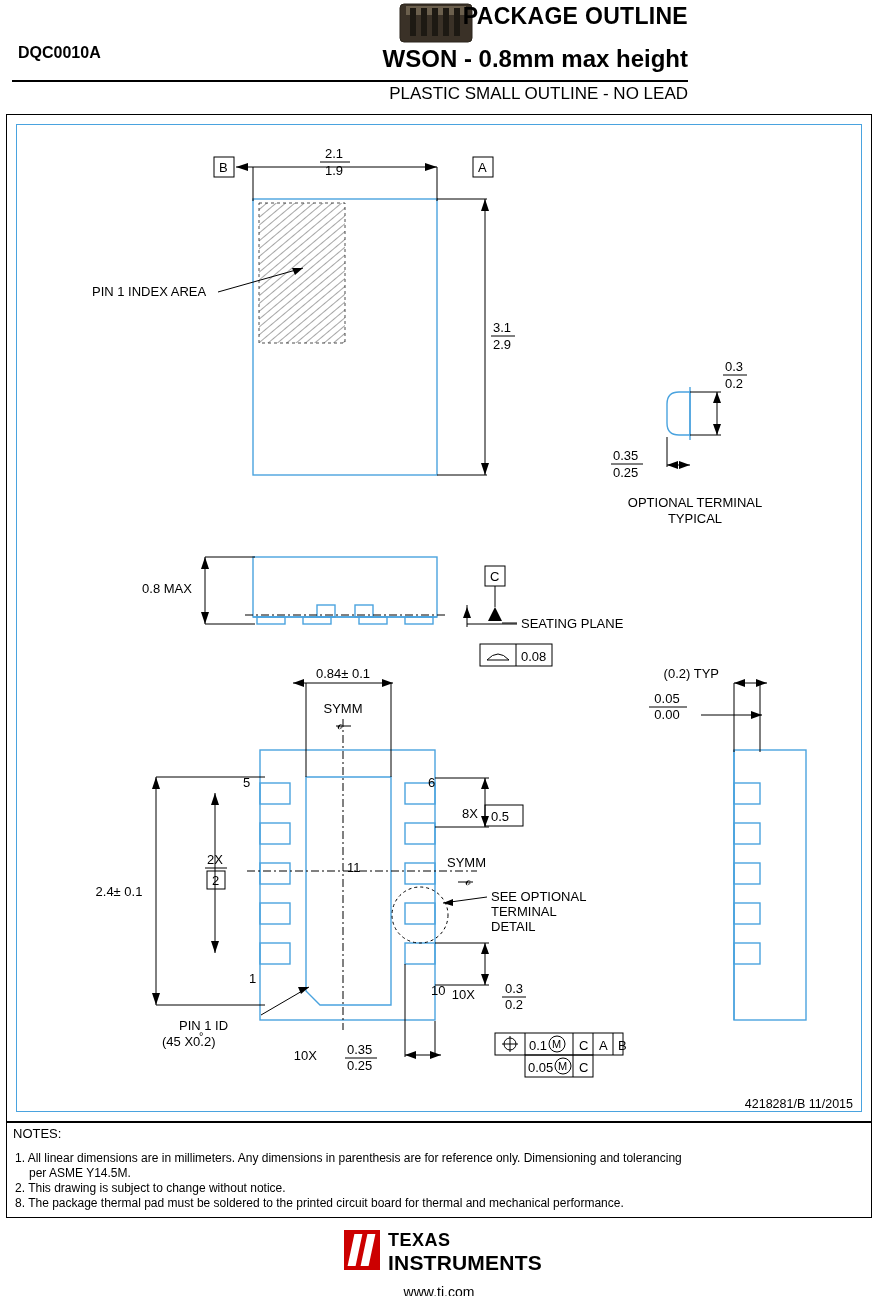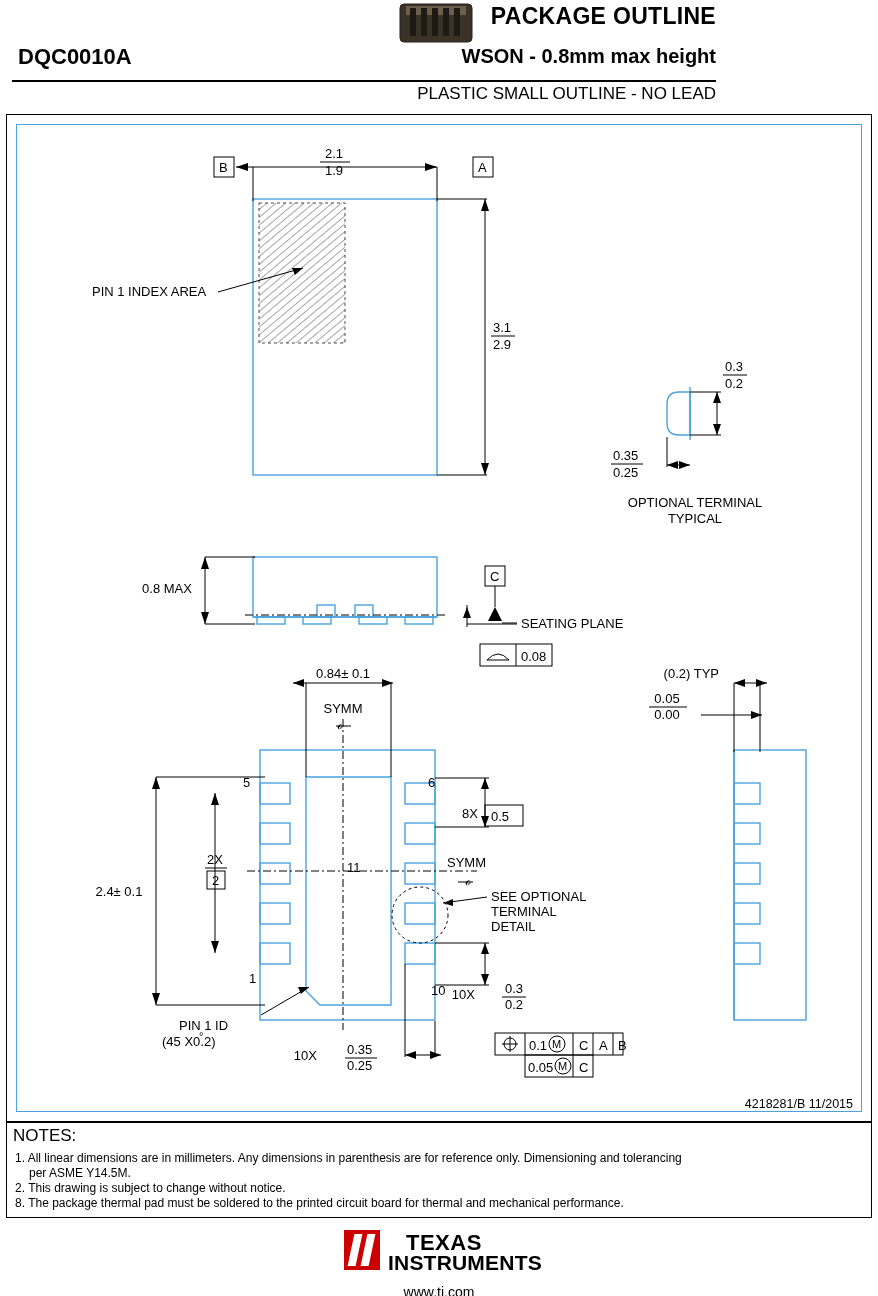--- a/index.html
+++ b/index.html
@@ -4,42 +4,42 @@
 <style>
   html,body{margin:0;padding:0;}
   body{
     width:878px;height:1296px;
     background:#ffffff;
     font-family:"Liberation Sans", sans-serif;
     color:#000000;
     position:relative;
     overflow:hidden;
   }
-  .hdr{position:absolute;left:0;top:0;width:700px;height:105px;padding-left:28px;}
+  .hdr{position:absolute;left:0;top:0;width:700px;height:105px;}
   .hdr-title{position:absolute;right:12px;top:3px;font-size:23px;font-weight:bold;letter-spacing:0.3px;}
-  .hdr-sub{position:absolute;right:12px;top:45px;font-size:20px;font-weight:bold;margin-left:18px;}
-  .hdr-part{position:absolute;left:18px;top:44px;font-size:22px;font-weight:bold;}
+  .hdr-sub{position:absolute;right:12px;top:45px;font-size:24px;font-weight:bold;margin-left:18px;}
+  .hdr-part{position:absolute;left:18px;top:44px;font-size:16px;font-weight:bold;}
   .hdr-rule{position:absolute;left:12px;right:12px;top:80px;border-top:2px solid #000;}
   .hdr-note{position:absolute;right:12px;top:84px;font-size:17px;}
 
   .frame{position:absolute;left:6px;top:114px;width:866px;height:1008px;border:1px solid #000;box-sizing:border-box;}
   .inner-frame{position:absolute;left:9px;top:9px;width:846px;height:988px;border:1px solid #4aa3df;box-sizing:border-box;}
 
   .notes{position:absolute;left:6px;top:1122px;width:866px;height:96px;border:1px solid #000;box-sizing:border-box;}
-  .notes-title{position:absolute;left:6px;top:3px;font-size:17px;}
+  .notes-title{position:absolute;left:6px;top:3px;font-size:13px;}
   .notes-body{position:absolute;left:8px;top:28px;width:840px;font-size:12px;line-height:15px;}
   .notes-body div{white-space:nowrap;}
   .note-ind{padding-left:14px;}
 
   .footer{position:absolute;left:0;top:1230px;width:878px;text-align:center;}
   .ti-logo{display:inline-block;position:relative;width:190px;height:48px;}
   .ti-red{position:absolute;left:0;top:0;width:36px;height:40px;background:#cc0000;}
   .ti-red:before{content:"";position:absolute;left:7px;top:4px;width:8px;height:32px;background:#fff;transform:skewX(-12deg);}
   .ti-red:after{content:"";position:absolute;left:20px;top:4px;width:8px;height:32px;background:#fff;transform:skewX(-12deg);}
-  .ti-name1{position:absolute;left:44px;top:0px;font-size:22px;font-weight:bold;letter-spacing:0.5px;margin-left:18px;}
+  .ti-name1{position:absolute;left:44px;top:0px;font-size:18px;font-weight:bold;letter-spacing:0.5px;}
   .ti-name2{position:absolute;left:44px;top:21px;font-size:21px;font-weight:bold;letter-spacing:0.2px;text-align:center;}
   .ti-url{font-size:14px;margin-top:2px;}
 
   svg{position:absolute;left:0;top:0;}
   .t{font-family:"Liberation Sans", sans-serif;font-size:13px;fill:#000;}
   .t11{font-family:"Liberation Sans", sans-serif;font-size:12px;fill:#000;}
   .t10{font-family:"Liberation Sans", sans-serif;font-size:11px;fill:#000;}
   .blue{stroke:#4aa3df;fill:none;stroke-width:1.4;}
   .blk{stroke:#000;fill:none;stroke-width:1;}
   .dash{stroke:#000;fill:none;stroke-width:1;stroke-dasharray:8 3 2 3;}

